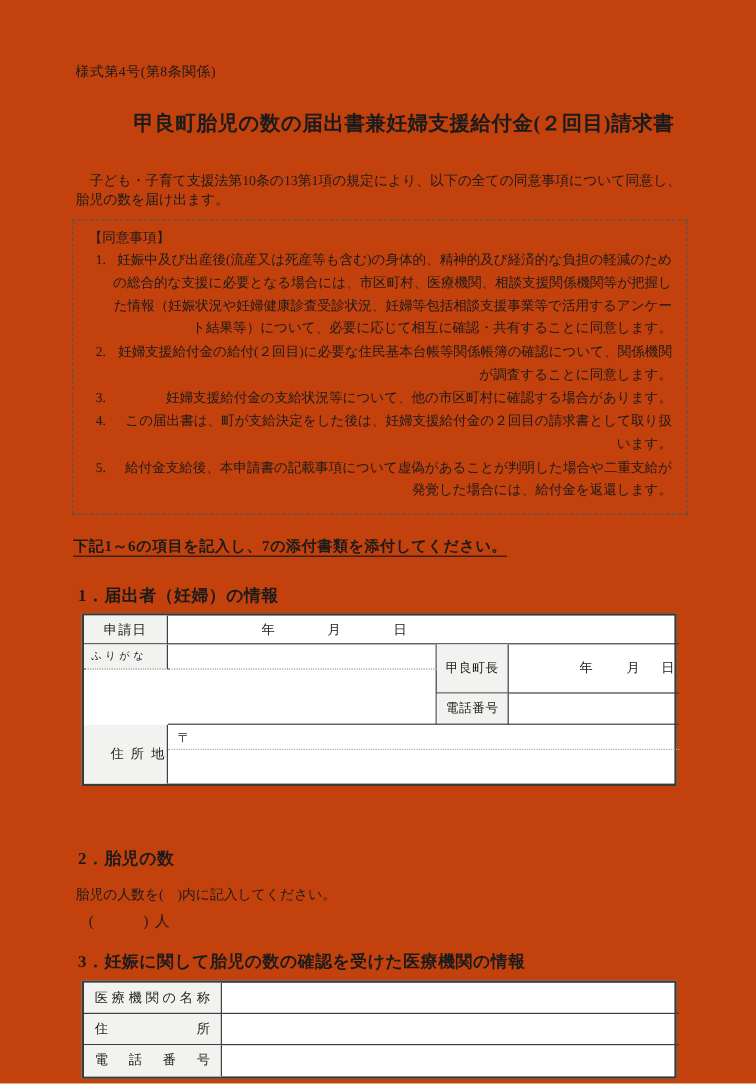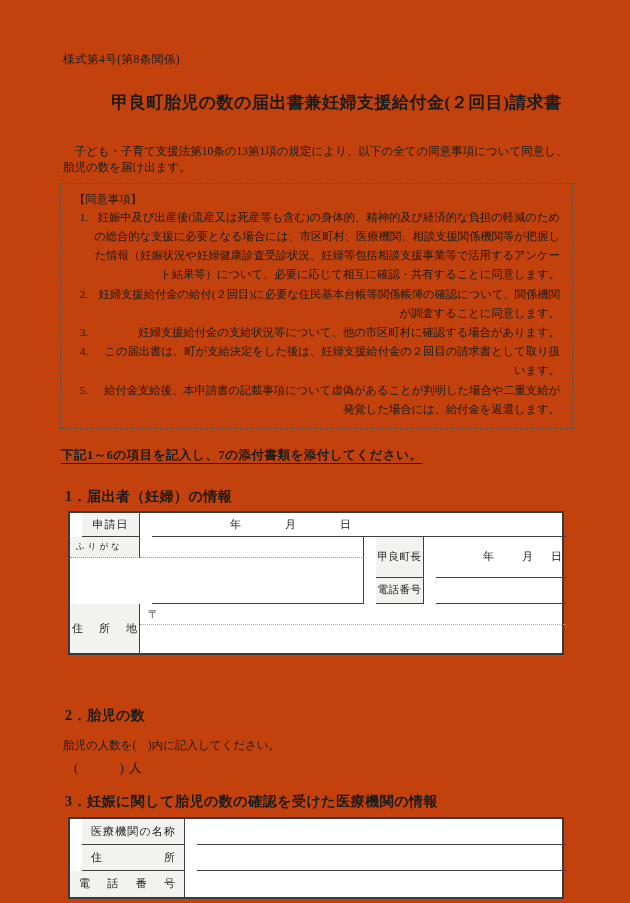--- a/index.html
+++ b/index.html
@@ -86,21 +86,21 @@
   }
   .cell { font-size: 11px; }
   .lbl {
     background: #f2f2f0;
     display: flex;
     align-items: center;
     justify-content: center;
     letter-spacing: 1px;
   }
   .br { border-right: 1px solid #3f3f3f; }
-  .bb { border-bottom: 1px solid #3f3f3f; margin-left: 12px; }
+  .bb { border-bottom: 1px solid #3f3f3f; }
   .bbd { border-bottom: 1px dotted #999; }
   .a1 { grid-area: 1/1/2/2; }
   .a2 { grid-area: 1/2/2/5; }
   .b1 { grid-area: 2/1/3/2; }
   .b2 { grid-area: 2/2/3/3; }
   .b3 { grid-area: 2/3/4/4; }
   .b4 { grid-area: 2/4/4/5; }
   .c1 { grid-area: 3/1/5/2; }
   .c2 { grid-area: 3/2/5/3; }
   .d3 { grid-area: 4/3/5/4; }
@@ -113,21 +113,21 @@
     justify-content: flex-start;
     padding-left: 6px;
   }
   .jlabel {
     width: 100%;
     text-align: justify;
     text-align-last: justify;
     letter-spacing: 0;
   }
   .c1 .jlabel { padding: 0 14px; }
-  .e1 .jlabel { padding: 0 2px; }
+  .e1 .jlabel { padding: 0 2px; margin-left: 20px; }
   .smalllbl { letter-spacing: 0.5px; font-size: 10.5px; }
   .date-field {
     display: flex;
     align-items: center;
     padding-left: 78px;
   }
   .date-field .dch { margin-right: 44px; }
   .date-field .dch:last-child { margin-right: 0; }
   .dob-field {
     display: flex;

